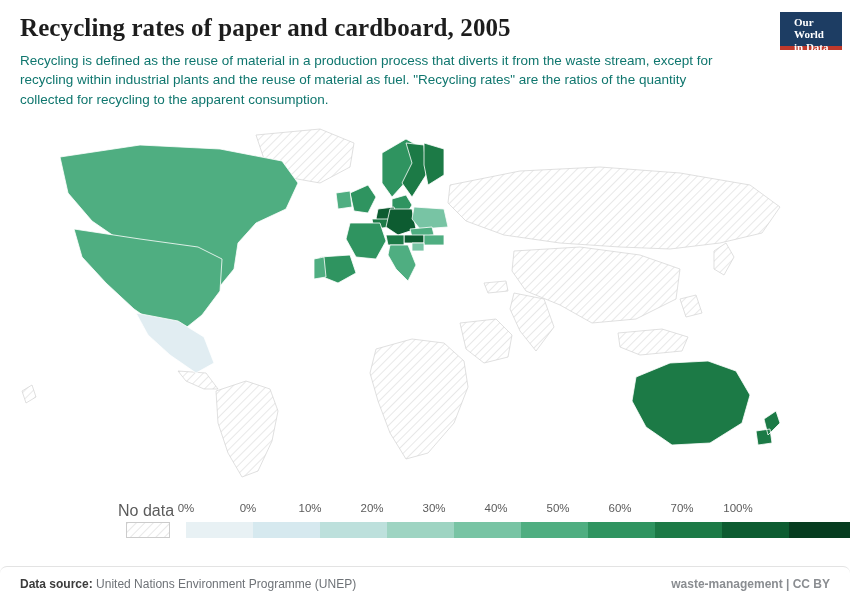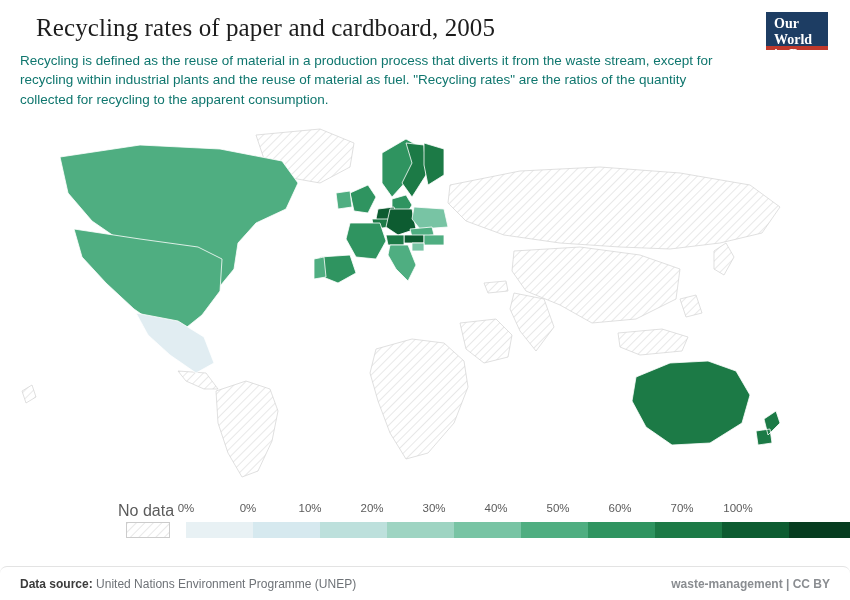--- a/index.html
+++ b/index.html
@@ -18,46 +18,46 @@
   .page {
     position: relative;
     width: 850px;
     height: 600px;
     box-sizing: border-box;
     padding: 14px 20px 0 20px;
   }
   .title {
     font-family: "Liberation Serif", serif;
     font-size: 25px;
-    font-weight: 400;
+    font-weight: 700;
     color: #1d1d1d;
     letter-spacing: 0.1px;
-    margin: 0 0 8px 16px;
+    margin: 0 0 8px 0;
     line-height: 1.15;
   }
   .subtitle {
     font-size: 13.5px;
     line-height: 1.45;
     color: #0f766e;
     max-width: 720px;
     margin: 0;
   }
   .owid-logo {
     position: absolute;
     top: 12px;
-    right: 22px;
+    right: 8px;
     width: 62px;
     height: 38px;
     background: #1d3d63;
     color: #ffffff;
     font-family: "Liberation Serif", serif;
     font-weight: 700;
-    font-size: 14px;
+    font-size: 11px;
     line-height: 1.12;
-    padding: 4px 6px 0 8px;
+    padding: 4px 6px 0 14px;
     box-sizing: border-box;
     border-bottom: 4px solid #c0392b;
   }
   .owid-logo span { display: block; }
 
   .map-area {
     position: relative;
     width: 810px;
     height: 360px;
     margin-top: 14px;

